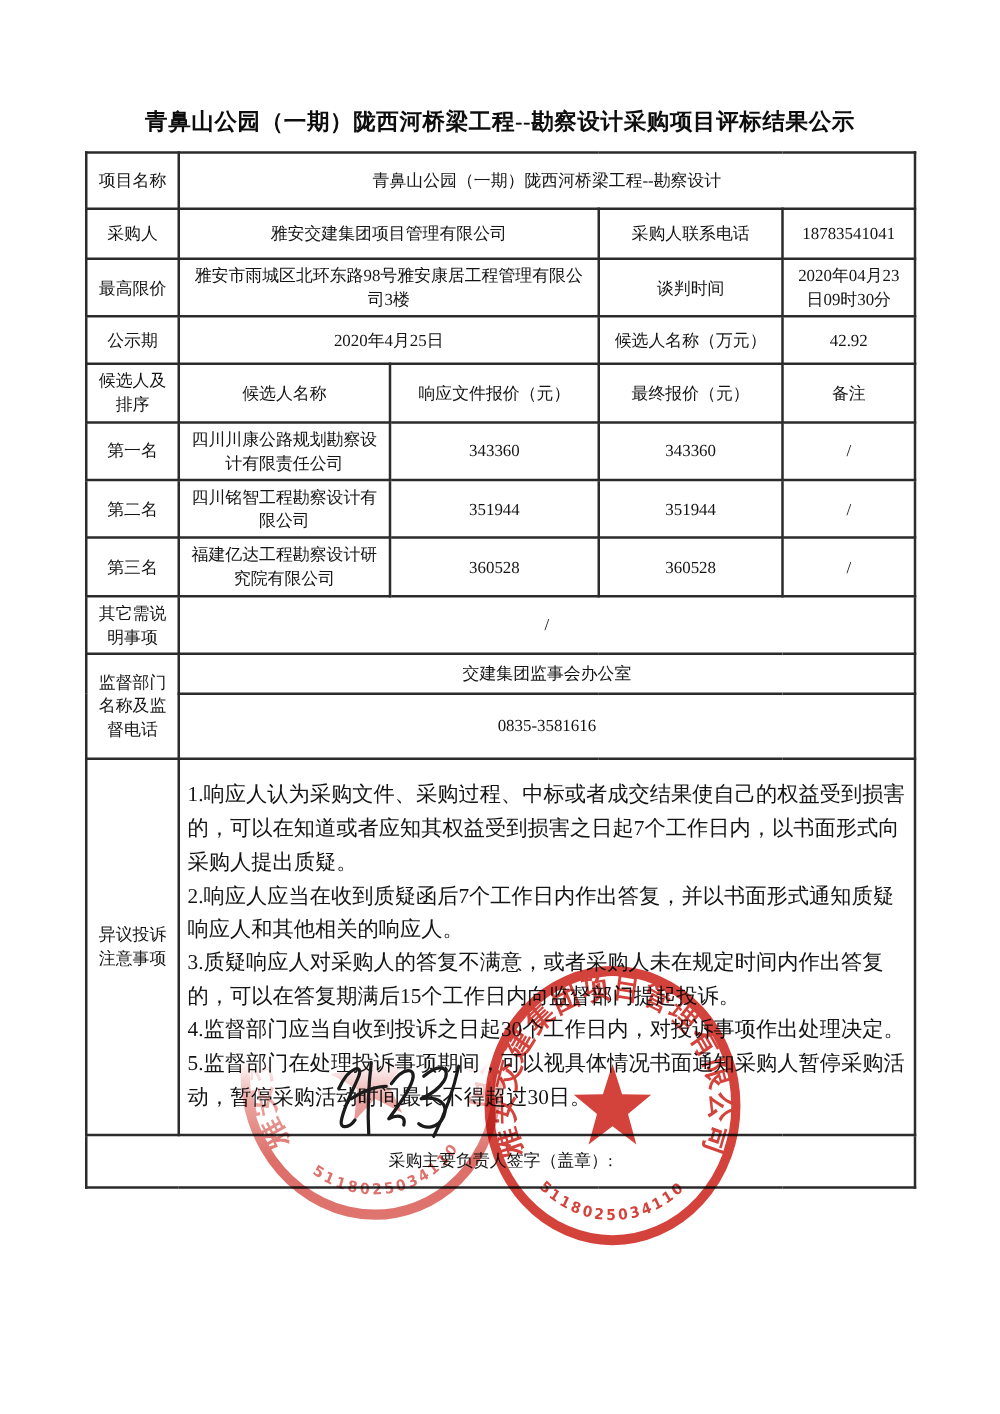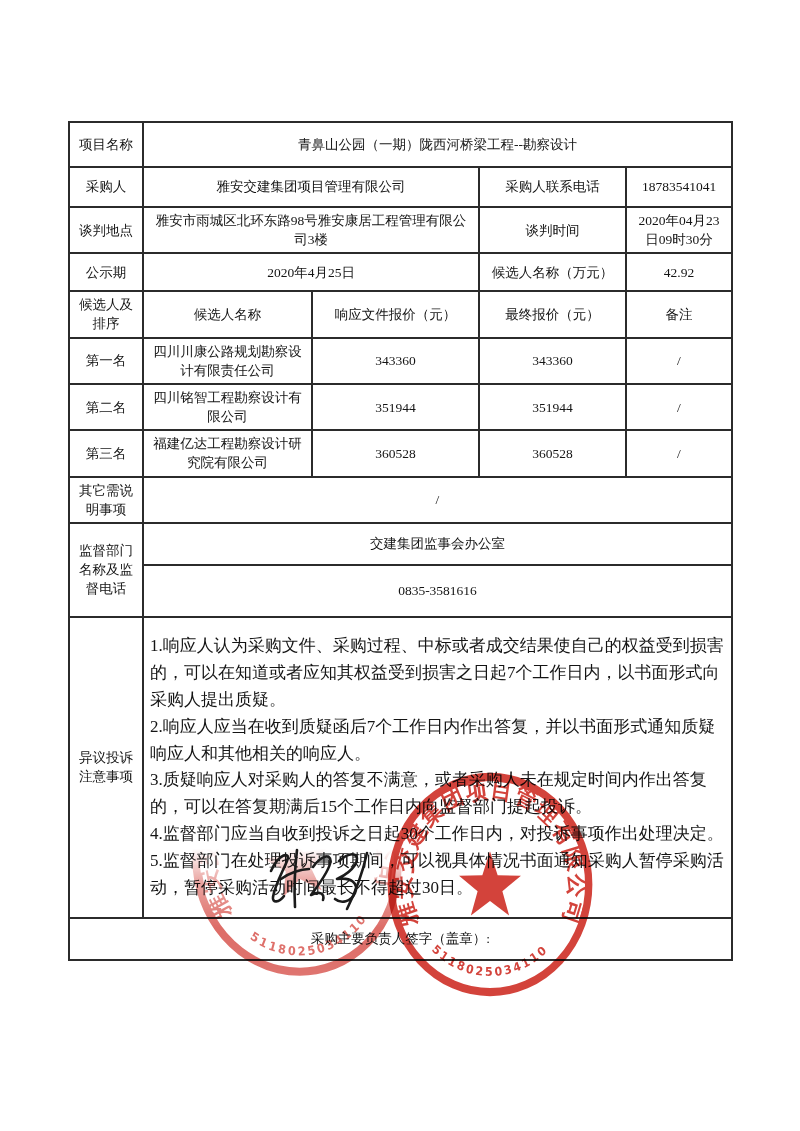--- a/index.html
+++ b/index.html
@@ -43,20 +43,21 @@
   
   .signature{position:absolute;left:257px;top:845px;width:126px;height:68px;z-index:6;pointer-events:none;}
   .signature svg{width:100%;height:100%;}
   .sig-stroke{fill:none;stroke:#1b1b1b;stroke-width:2.6;stroke-linecap:round;stroke-linejoin:round;}
 </style>
 </head>
 <body>
 
 <div class="page">
 
+  <div class="doc-title">青鼻山公园（一期）陇西河桥梁工程--勘察设计采购项目评标结果公示</div>
 
   <table class="main">
     <colgroup>
       <col style="width:74px">
         <col style="width:169px">
         <col style="width:167px">
       <col style="width:147px">
         <col style="width:106px">
     </colgroup>
     <tbody>
@@ -64,21 +65,21 @@
         <td class="lbl">项目名称</td>
         <td class="al" colspan="4">青鼻山公园（一期）陇西河桥梁工程--勘察设计</td>
       </tr>
       <tr style="height:40px">
         <td class="lbl">采购人</td>
         <td class="al" colspan="2">雅安交建集团项目管理有限公司</td>
         <td>采购人联系电话</td>
         <td>18783541041</td>
       </tr>
       <tr style="height:42px">
-        <td class="lbl">谈判地点</td>
+        <td class="lbl">最高限价</td>
         <td class="al" colspan="2">雅安市雨城区北环东路98号雅安康居工程管理有限公司3楼</td>
         <td>谈判时间</td>
         <td>2020年04月23日09时30分</td>
       </tr>
       <tr style="height:38px">
         <td class="lbl">公示期</td>
         <td colspan="2">2020年4月25日</td>
         <td>候选人名称（万元）</td>
         <td>42.92</td>
       </tr>
@@ -107,21 +108,21 @@
         <td class="lbl">第三名</td>
         <td class="al">福建亿达工程勘察设计研究院有限公司</td>
         <td>360528</td>
         <td>360528</td>
         <td>/</td>
       </tr>
       <tr style="height:38px">
         <td class="lbl">其它需说明事项</td>
         <td colspan="4">/</td>
       </tr>
-      <tr style="height:42px">
+      <tr style="height:32px">
         <td class="lbl" rowspan="2">监督部门名称及监督电话</td>
         <td colspan="4">交建集团监事会办公室</td>
       </tr>
       <tr style="height:52px">
         <td colspan="4">0835-3581616</td>
       </tr>
       <tr style="height:301px">
         <td class="lbl">异议投诉注意事项</td>
         <td colspan="4" class="obj-cell">
           <div class="line">1.响应人认为采购文件、采购过程、中标或者成交结果使自己的权益受到损害的，可以在知道或者应知其权益受到损害之日起7个工作日内，以书面形式向采购人提出质疑。</div>

